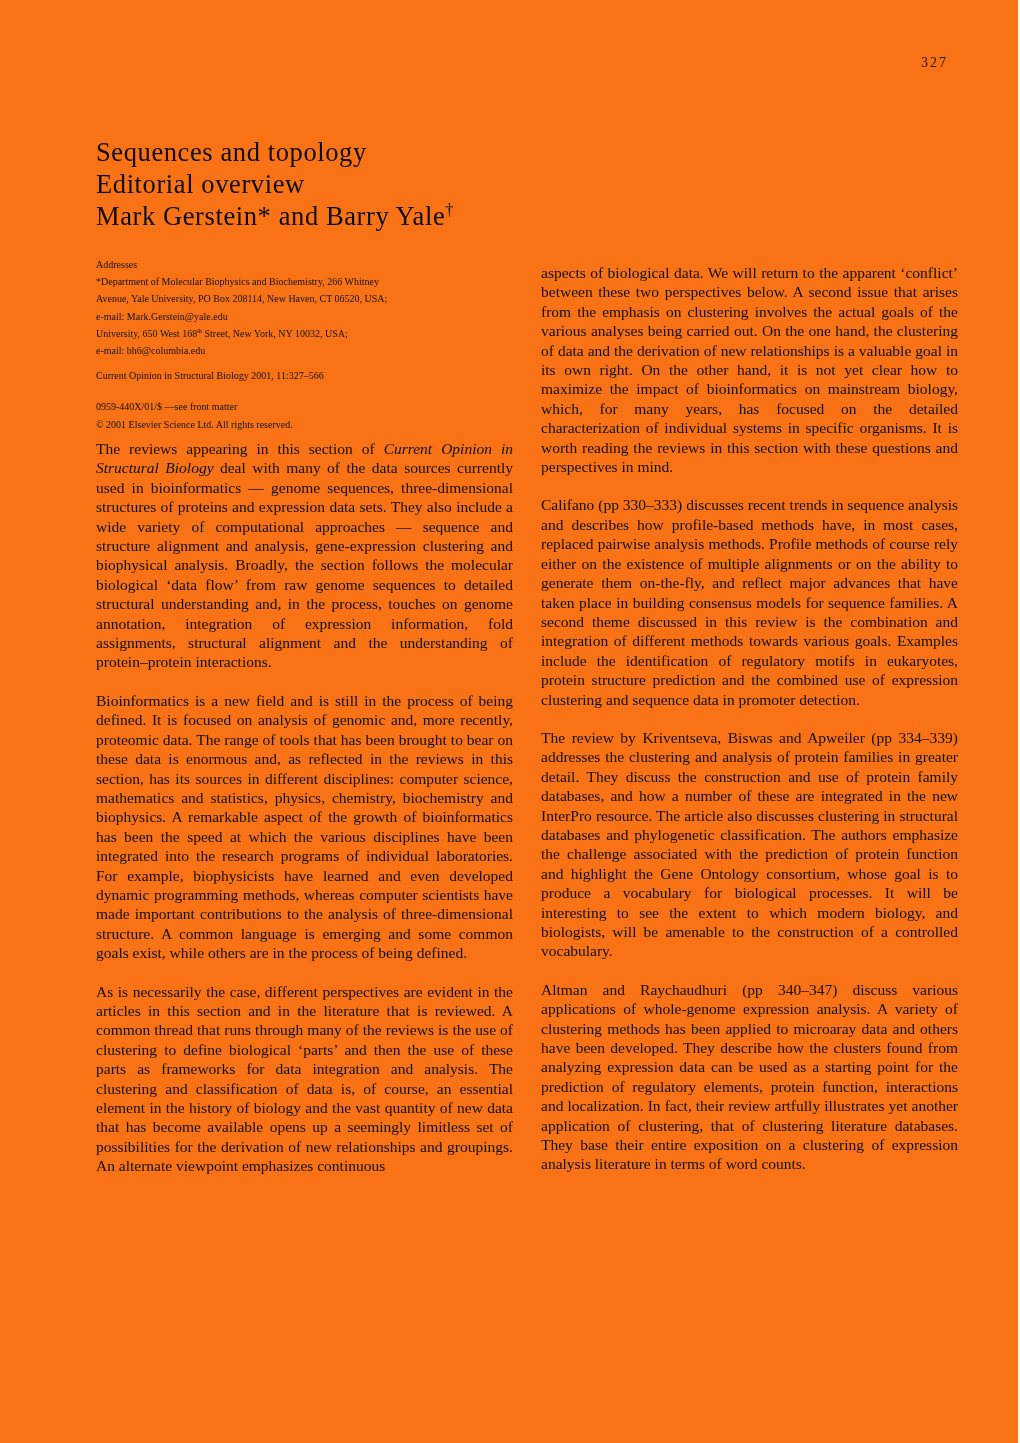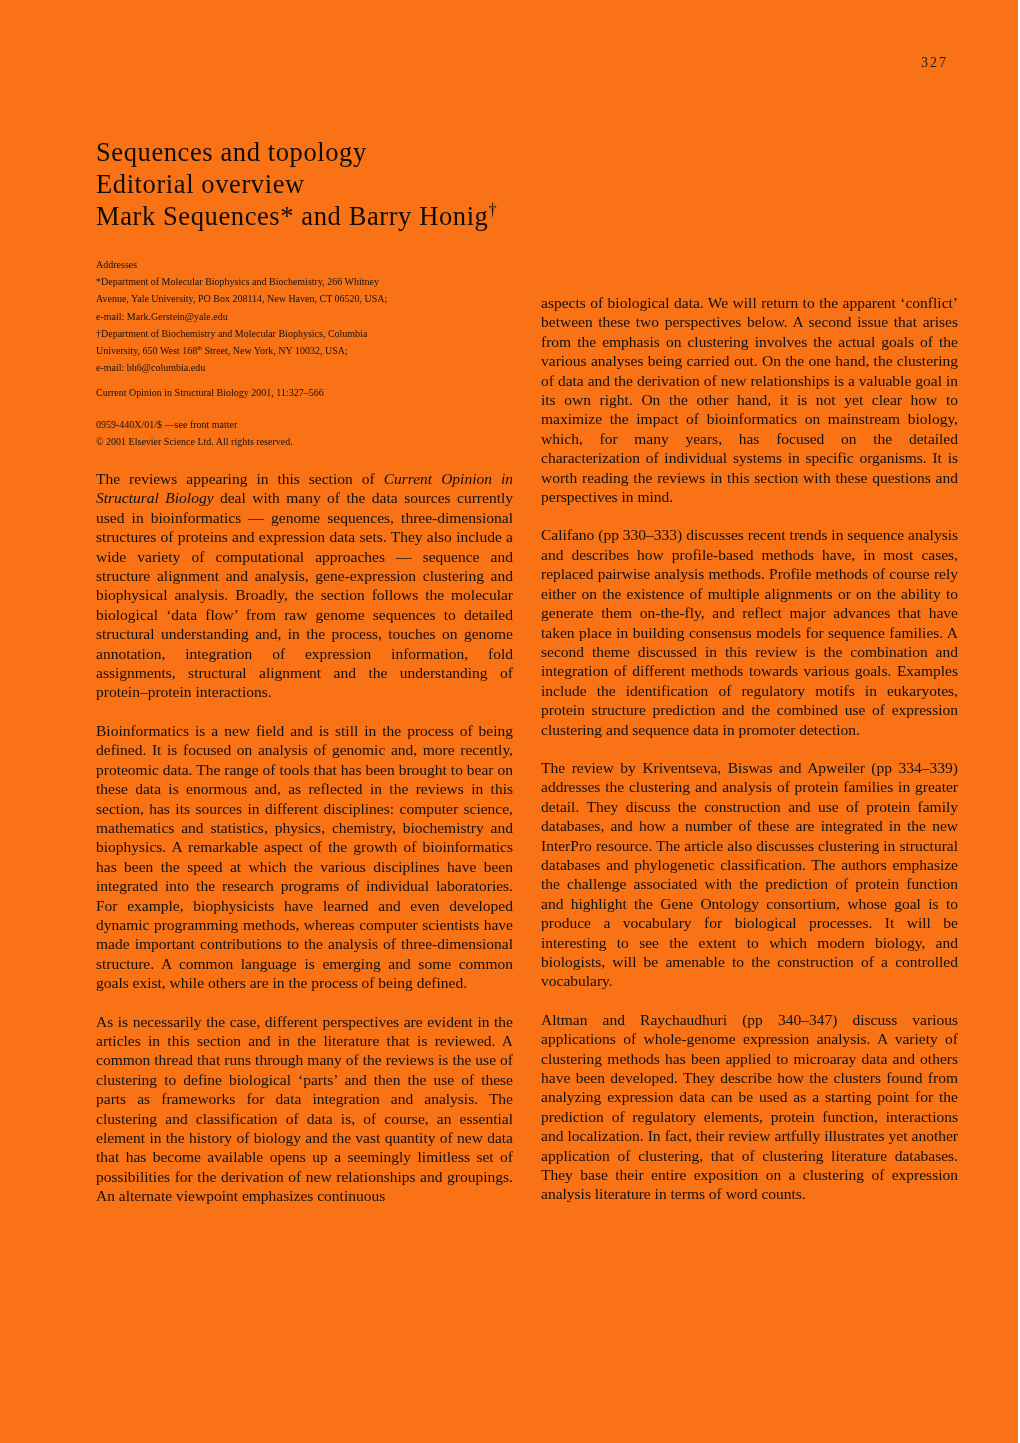--- a/index.html
+++ b/index.html
@@ -44,21 +44,20 @@
     color: #131313;
   }
   .fm-journal { margin-top: 8px; }
   .fm-issn    { margin-top: 14px; }
   .col {
     position: absolute;
     font-size: 15.5px;
     line-height: 19.4px;
     text-align: justify;
     color: #101010;
-    margin-top: 30px;
   }
   .col p { margin: 0 0 19px 0; }
   .col-left  { left: 96px;  top: 439px; width: 417px; }
   .col-right { left: 541px; top: 263px; width: 417px; }
   .it { font-style: italic; }
   sup {
     font-size: 62%;
     line-height: 0;
     vertical-align: super;
   }
@@ -66,32 +65,31 @@
 </head>
 <body>
 
 <div class="page">
 
   <div class="page-number">327</div>
 
   <header class="title-block">
     <div>Sequences and topology</div>
     <div>Editorial overview</div>
-    <div><span>Mark Sequences* and Barry Honig</span><sup>†</sup></div>
+    <div><span>Mark Gerstein* and Barry Yale</span><sup>†</sup></div>
   </header>
 
   <section class="front-matter">
     <div>Addresses</div>
     <div>
       <div><span>*Department of Molecular Biophysics and Biochemistry, 266 Whitney</span></div>
       <div><span>Avenue, Yale University, PO Box 208114, New Haven, CT 06520, USA;</span></div>
       <div><span>e-mail: Mark.Gerstein@yale.edu</span></div>
     </div>
     <div>
-      <div><span>†Department of Biochemistry and Molecular Biophysics, Columbia</span></div>
       <div><span>University, 650 West 168</span><sup>th</sup><span> Street, New York, NY 10032, USA;</span></div>
       <div><span>e-mail: bh6@columbia.edu</span></div>
     </div>
     <div class="fm-journal">Current Opinion in Structural Biology 2001, 11:327–566</div>
     <div class="fm-issn">0959-440X/01/$ —see front matter</div>
     <div>© 2001 Elsevier Science Ltd. All rights reserved.</div>
   </section>
 
   <section class="col col-left">
     <p><span>The reviews appearing in this section of </span><span class="it">Current Opinion in Structural Biology</span><span> deal with many of the data sources currently used in bioinformatics — genome sequences, three-dimensional structures of proteins and expression data sets. They also include a wide variety of computational approaches — sequence and structure alignment and analysis, gene-expression clustering and biophysical analysis. Broadly, the section follows the molecular biological ‘data flow’ from raw genome sequences to detailed structural understanding and, in the process, touches on genome annotation, integration of expression information, fold assignments, structural alignment and the understanding of protein–protein interactions.</span></p>

